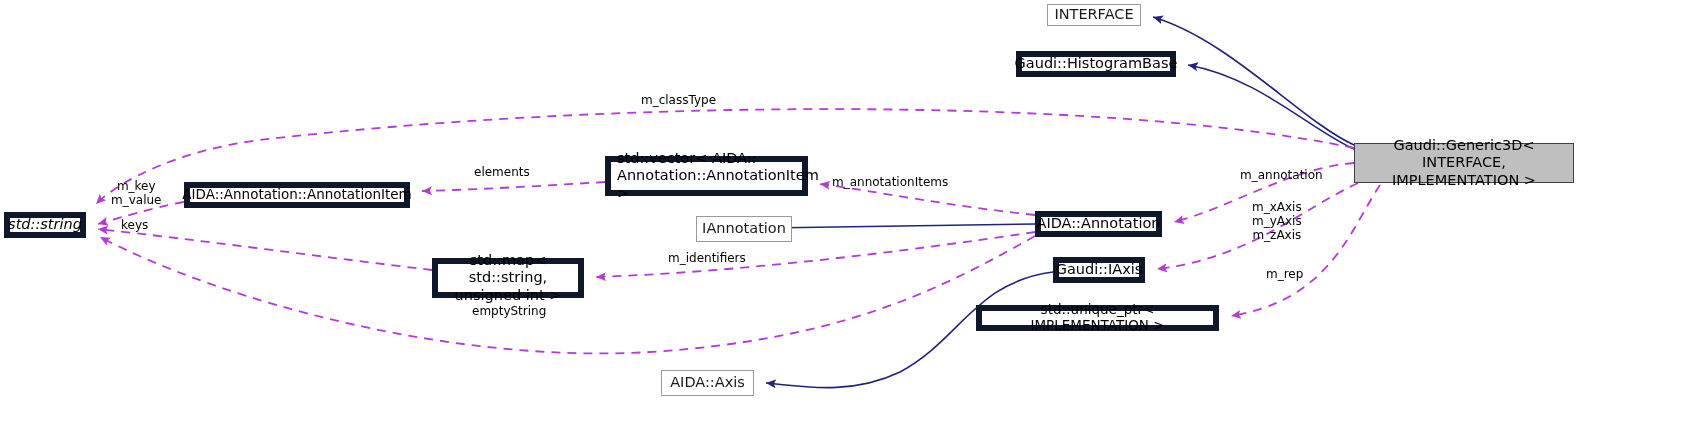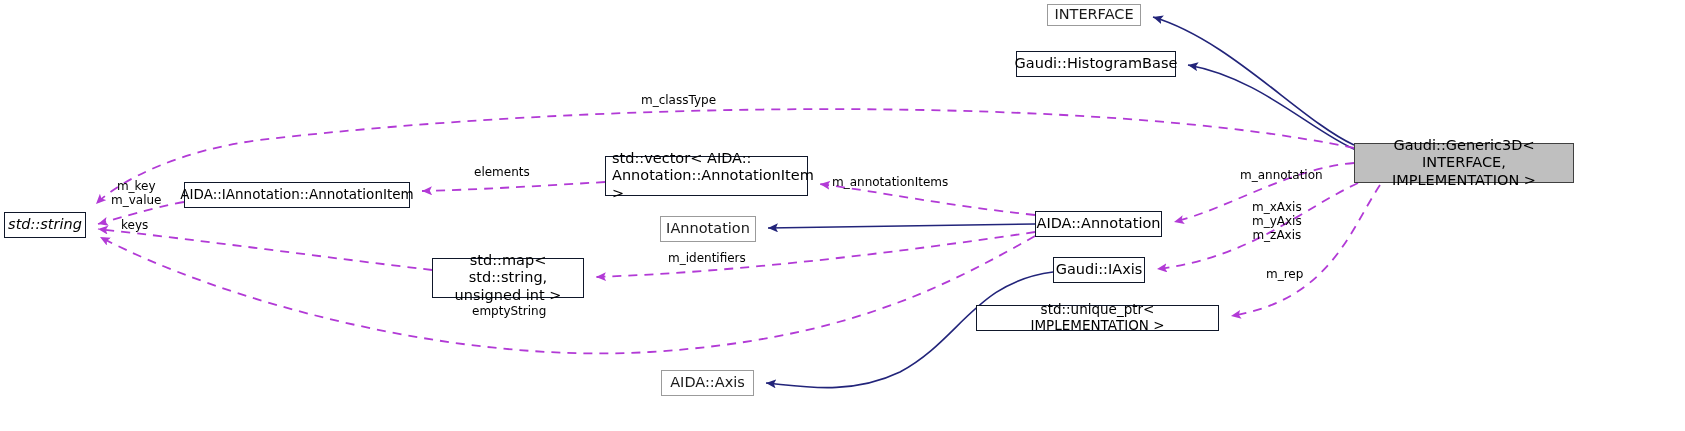--- a/index.html
+++ b/index.html
@@ -24,21 +24,21 @@
     pointer-events: none;
   }
   .node {
     position: absolute;
     box-sizing: border-box;
     display: flex;
     align-items: center;
     justify-content: center;
     text-align: center;
     background: #ffffff;
-    border: 1px solid #0f172a;
+    border: 6px solid #0f172a;
     color: #000000;
     font-size: 14.5px;
     line-height: 1.18;
     white-space: pre-line;
     padding: 1px 6px;
   }
   .node.grey-border {
     border: 1px solid #9b9b9b;
     color: #1a1a1a;
   }
@@ -112,26 +112,26 @@
 
   <div class="node grey-border" style="left:1047px; top:4px; width:94px; height:22px;">INTERFACE</div>
 
   <div class="node" style="left:1016px; top:51px; width:160px; height:26px;">Gaudi::HistogramBase</div>
 
   <div class="node highlight" style="left:1354px; top:143px; width:220px; height:40px;">Gaudi::Generic3D&lt; INTERFACE,
 IMPLEMENTATION &gt;</div>
 
   <div class="node" style="left:4px; top:212px; width:82px; height:26px;font-style:italic;">std::string</div>
 
-  <div class="node thin" style="left:184px; top:182px; width:226px; height:26px;">AIDA::IAnnotation::AnnotationItem</div>
+  <div class="node thin" style="left:184px; top:182px; width:226px; height:26px;">AIDA::Annotation::AnnotationItem</div>
 
   <div class="node" style="left:605px; top:156px; width:203px; height:40px; justify-content:flex-start; text-align:left;">std::vector&lt; AIDA::
 Annotation::AnnotationItem &gt;</div>
 
-  <div class="node grey-border" style="left:660px; top:216px; width:96px; height:26px;">IAnnotation</div>
+  <div class="node grey-border" style="left:696px; top:216px; width:96px; height:26px;">IAnnotation</div>
 
   <div class="node" style="left:432px; top:258px; width:152px; height:40px;">std::map&lt; std::string,
 unsigned int &gt;</div>
 
   <div class="node" style="left:1035px; top:211px; width:127px; height:26px;">AIDA::Annotation</div>
 
   <div class="node" style="left:1053px; top:257px; width:92px; height:26px;">Gaudi::IAxis</div>
 
   <div class="node thin" style="left:976px; top:305px; width:243px; height:26px;">std::unique_ptr&lt; IMPLEMENTATION &gt;</div>
 

